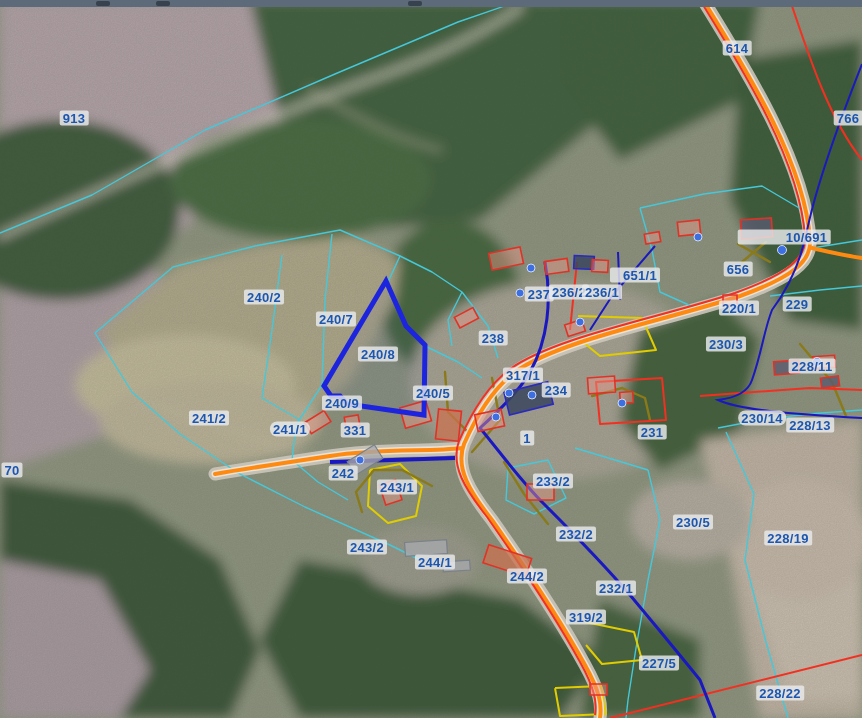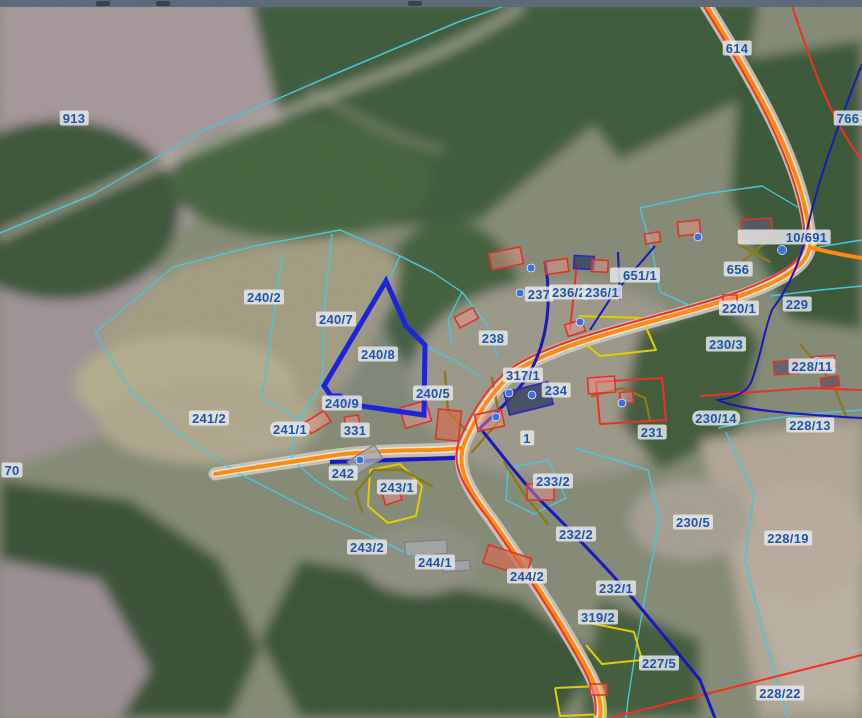--- a/index.html
+++ b/index.html
@@ -222,32 +222,32 @@
         <div class="plabel" style="left: 493px; top: 338px;">238</div>
         <div class="plabel" style="left: 635px; top: 275px; padding-left: 13px;">651/1</div>
         <div class="plabel" style="left: 698px; top: 269px; margin-left: 40px;">656</div>
         <div class="plabel" style="left: 784px; top: 237px; padding-left: 48px;">10/691</div>
         <div class="plabel" style="left: 737px; top: 48px;">614</div>
         <div class="plabel" style="left: 848px; top: 118px;">766</div>
         <div class="plabel" style="left: 739px; top: 308px;">220/1</div>
         <div class="plabel" style="left: 797px; top: 304px;">229</div>
         <div class="plabel" style="left: 726px; top: 344px;">230/3</div>
         <div class="plabel" style="left: 812px; top: 366px;">228/11</div>
-        <div class="plabel" style="left: 716px; top: 418px; border-radius: 7px;">230/14</div>
+        <div class="plabel" style="left: 762px; top: 418px; border-radius: 7px;">230/14</div>
         <div class="plabel" style="left: 810px; top: 425px;">228/13</div>
         <div class="plabel" style="left: 632px; top: 432px; margin-left: 20px;">231</div>
         <div class="plabel" style="left: 523px; top: 375px;">317/1</div>
         <div class="plabel" style="left: 556px; top: 390px;">234</div>
         <div class="plabel" style="left: 527px; top: 438px;">1</div>
         <div class="plabel" style="left: 553px; top: 481px;">233/2</div>
         <div class="plabel" style="left: 576px; top: 534px;">232/2</div>
         <div class="plabel" style="left: 693px; top: 522px;">230/5</div>
         <div class="plabel" style="left: 788px; top: 538px;">228/19</div>
         <div class="plabel" style="left: 616px; top: 588px;">232/1</div>
-        <div class="plabel" style="left: 598px; top: 617px;">319/2</div>
+        <div class="plabel" style="left: 586px; top: 617px;">319/2</div>
         <div class="plabel" style="left: 659px; top: 663px;">227/5</div>
         <div class="plabel" style="left: 780px; top: 693px;">228/22</div>
         <div class="plabel" style="left: 12px; top: 470px;">70</div>
       </div>
   </div>
 
   <div id="chrome">
     <span class="notch" style="left:96px"></span>
     <span class="notch" style="left:156px"></span>
     <span class="notch" style="left:408px"></span>

